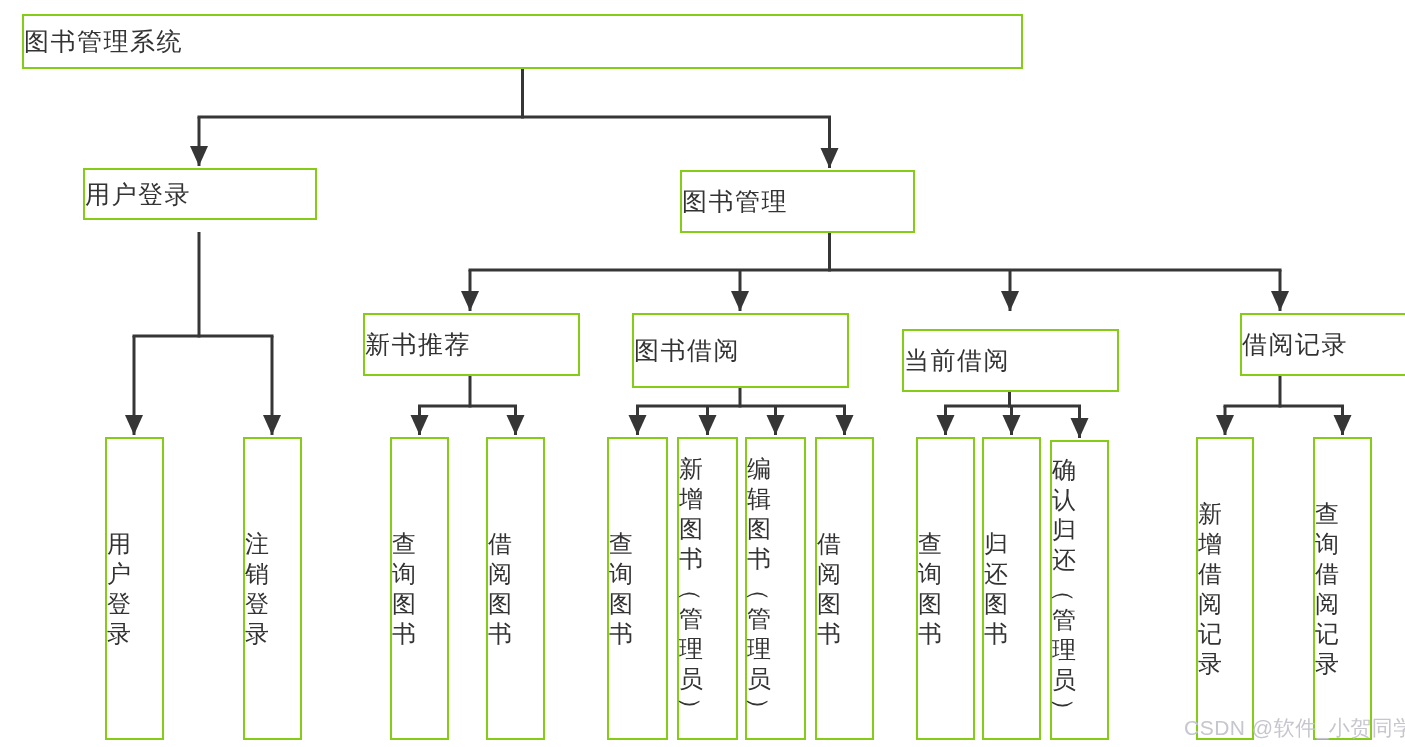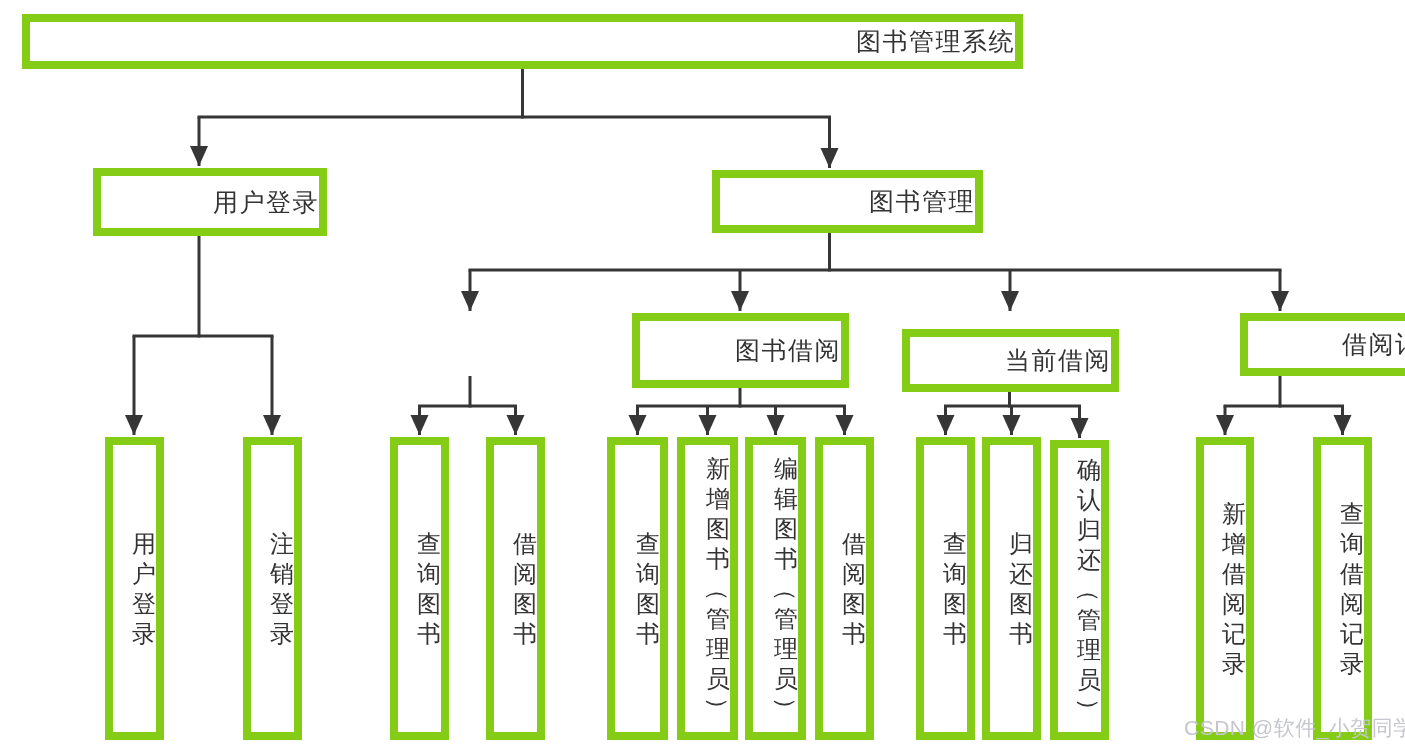--- a/index.html
+++ b/index.html
@@ -8,23 +8,23 @@
     width:1405px;height:747px;
     background:#ffffff;
     font-family:"Liberation Sans","DejaVu Sans",sans-serif;
     color:#333333;
     overflow:hidden;
   }
   .wires{position:absolute;left:0;top:0;z-index:1;}
   .box{
     position:absolute;
     box-sizing:border-box;
-    border:8px solid #84cc16;
+    border:2px solid #84cc16;
     background:#ffffff;
-    display:flex;align-items:center;justify-content:flex-end;
+    display:flex;align-items:center;justify-content:flex-start;
     z-index:2;
   }
   .hbox span{
     font-size:25px;
     letter-spacing:1.5px;
     white-space:nowrap;
     color:#333333;
   }
   .vtext{
     display:flex;flex-direction:column;align-items:center;justify-content:center;
@@ -98,27 +98,30 @@
       <line x1="1223.5" y1="406" x2="1344" y2="406"></line>
       <line x1="1225" y1="406" x2="1225" y2="435" marker-end="url(#arr)"></line>
       <line x1="1342.5" y1="406" x2="1342.5" y2="435" marker-end="url(#arr)"></line>
     </g>
   </svg>
 
   <div class="box hbox" style="left:22px;top:14px;width:1001px;height:55px">
     <span>图书管理系统</span>
   </div>
 
-  <div class="box hbox" style="left:93px;top:168px;width:234px;height:68px">
+  <div class="box hbox" style="left:83px;top:168px;width:234px;height:52px">
     <span>用户登录</span>
   </div>
-  <div class="box hbox" style="left:712px;top:170px;width:271px;height:63px">
+  <div class="box hbox" style="left:680px;top:170px;width:235px;height:63px">
     <span>图书管理</span>
   </div>
 
+  <div class="box hbox" style="left:363px;top:313px;width:217px;height:63px">
+    <span>新书推荐</span>
+  </div>
   <div class="box hbox" style="left:632px;top:313px;width:217px;height:75px">
     <span>图书借阅</span>
   </div>
   <div class="box hbox" style="left:902px;top:329px;width:217px;height:63px">
     <span>当前借阅</span>
   </div>
   <div class="box hbox" style="left:1240px;top:313px;width:216px;height:63px">
     <span>借阅记录</span>
   </div>
 

